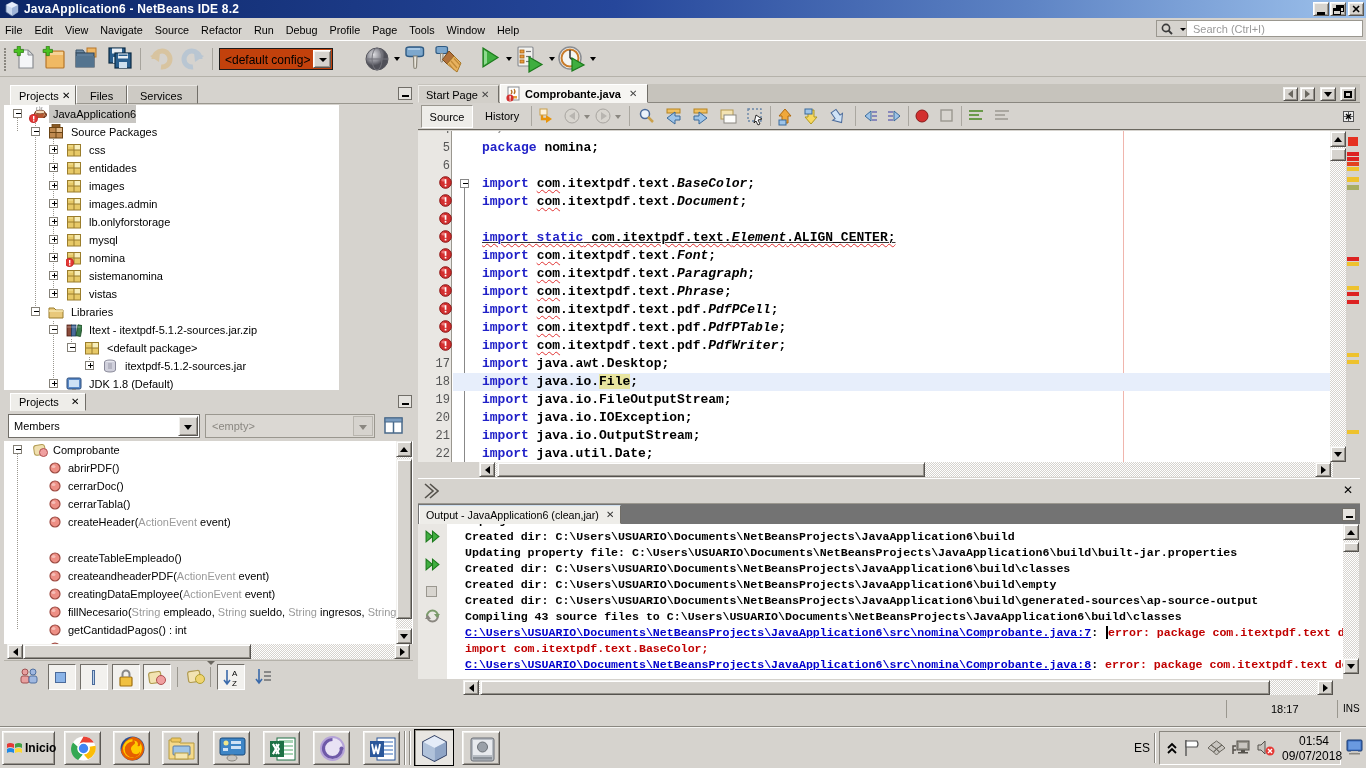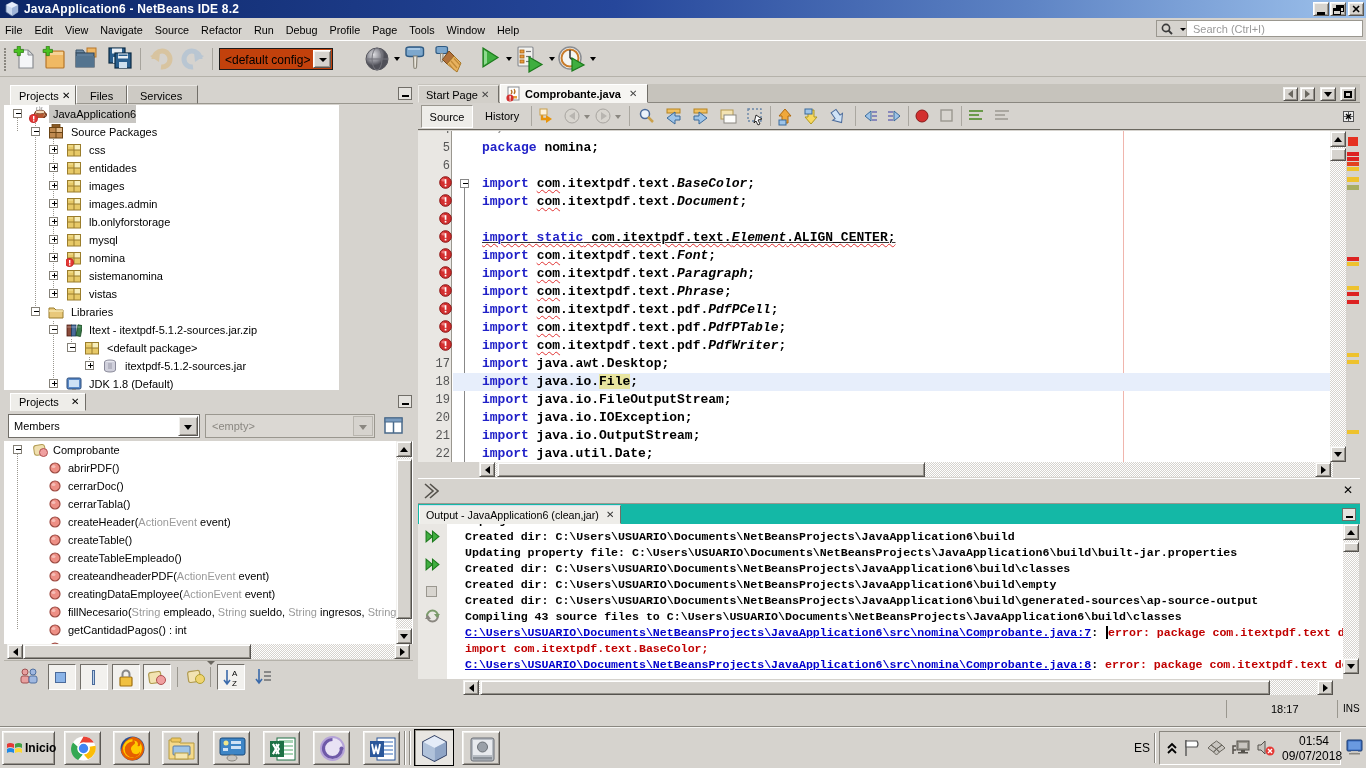--- a/index.html
+++ b/index.html
@@ -507,26 +507,20 @@
           <use href="#i-mth"></use>
         </svg>
         <span class="ttxt" style="left:64px">cerrarTabla()</span>
       </div>
   <div class="trow" style="left:0;top:72px;width:100%">
         <svg class="ticon" width="12" height="12" viewBox="0 0 12 12" style="left:45px;top:3px">
           <use href="#i-mth"></use>
         </svg>
         <span class="ttxt" style="left:64px">createHeader(<span style="color:#9a9a9a">ActionEvent</span> event)</span>
       </div>
-  <div class="trow" style="left:0;top:90px;width:100%">
-        <svg class="ticon" width="12" height="12" viewBox="0 0 12 12" style="left:45px;top:3px">
-          <use href="#i-mth"></use>
-        </svg>
-        <span class="ttxt" style="left:64px">createTable()</span>
-      </div>
   <div class="trow" style="left:0;top:108px;width:100%">
         <svg class="ticon" width="12" height="12" viewBox="0 0 12 12" style="left:45px;top:3px">
           <use href="#i-mth"></use>
         </svg>
         <span class="ttxt" style="left:64px">createTableEmpleado()</span>
       </div>
   <div class="trow" style="left:0;top:126px;width:100%">
         <svg class="ticon" width="12" height="12" viewBox="0 0 12 12" style="left:45px;top:3px">
           <use href="#i-mth"></use>
         </svg>
@@ -861,21 +855,21 @@
 
 <div class="abs" style="left:418px;top:478px;width:942px;height:25px;background:#d6d3ce;border-top:1px solid #fff">
   <svg class="abs" style="left:3px;top:3px" width="18" height="18" viewBox="0 0 18 18">
         <path d="M4 2 L12 9 L4 16 M9 2 L17 9 L9 16" fill="none" stroke="#55524c" stroke-width="1.6"></path>
       </svg>
   <span style="position:absolute;left:925px;top:4px;font-size:12px;color:#000">✕</span>
 </div>
 </div>
 <div id="output">
 
-<div class="abs" style="left:418px;top:503px;width:942px;height:21px;background:#14b8a6;border-top:1px solid #9a978f">
+<div class="abs" style="left:418px;top:503px;width:942px;height:21px;background:#737373;border-top:1px solid #9a978f">
   <div class="abs" style="left:1px;top:1px;width:202px;height:19px;background:#eeede9;border:1px solid;border-color:#cfe0f0 #716e68 #eeede9 #fff;font-size:10.7px">
         <span style="position:absolute;left:6px;top:3px">Output - JavaApplication6 (clean,jar)</span>
         <span style="position:absolute;left:186px;top:3px;font-size:10px;color:#333">✕</span>
       </div>
   <div class="abs" style="left:924px;top:4px;width:14px;height:13px;background:#e5e3df;border:1px solid #716e68">
         <div class="abs" style="left:3px;top:7px;width:7px;height:2px;background:#000"></div>
       </div>
 </div>
 
 <div class="abs" style="left:418px;top:524px;width:942px;height:155px;background:#fff;overflow:hidden" id="out">

